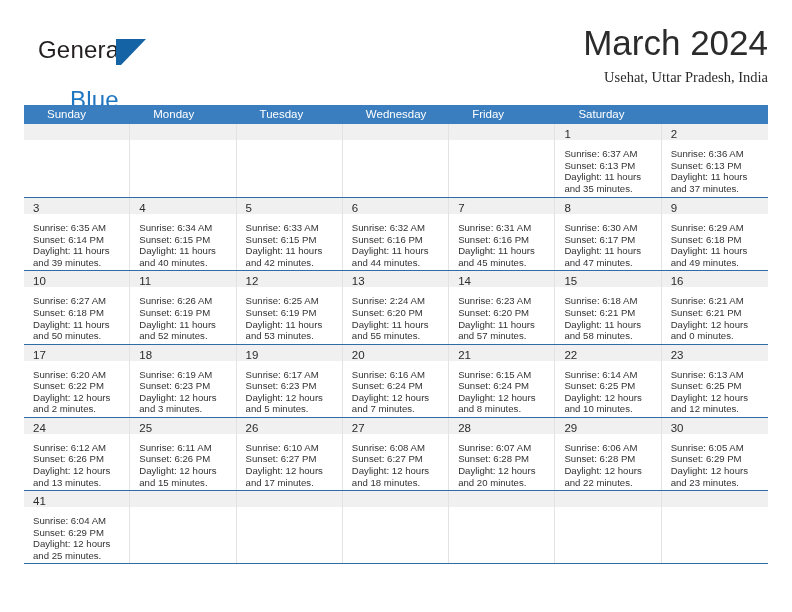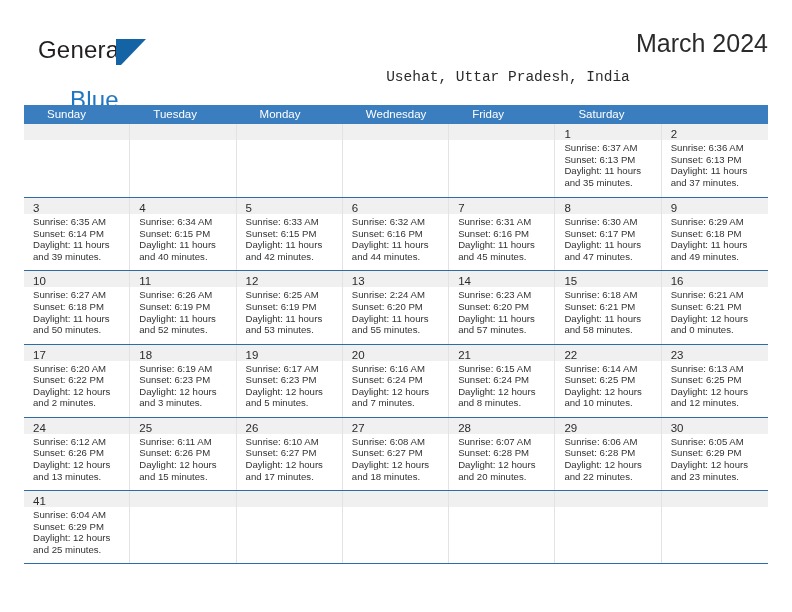--- a/index.html
+++ b/index.html
@@ -85,34 +85,33 @@
   }
 
   .title-block {
     position: absolute;
     right: 0;
     top: 0;
     text-align: right;
     width: 520px;
   }
   .cal-title {
-    font-size: 25px;
+    font-size: 35px;
     line-height: 34px;
     color: #2b2b2b;
     font-weight: normal;
     margin: 0;
     font-family: "Liberation Sans", sans-serif;
   }
   .cal-subtitle {
     font-size: 14.5px;
     line-height: 22px;
     color: #2b2b2b;
     margin: 6px 0 0 0;
-    font-family: Liberation Mono, monospace;
-    text-align: center;
+    font-family: Liberation Serif, serif;
   }
 
   
   .calendar {
     position: absolute;
     left: 24px;
     top: 105px;
     width: 744px;
   }
   .weekday-row {
@@ -163,21 +162,21 @@
     box-sizing: border-box;
     padding-left: 9px;
   }
   .day-number {
     font-size: 11.5px;
     line-height: 16px;
     color: #2b2b2b;
     font-family: "Liberation Sans", sans-serif;
   }
   .day-info {
-    padding: 2px 4px 0 9px;
+    padding: 8px 4px 0 9px;
   }
   .info-line {
     font-size: 9.6px;
     line-height: 11.6px;
     color: #333333;
     font-family: "Liberation Sans", sans-serif;
     white-space: nowrap;
   }
   .calendar-bottom-rule {
     width: 744px;
@@ -204,22 +203,22 @@
     <div class="title-block">
       <div class="cal-title">March 2024</div>
       <div class="cal-subtitle">Usehat, Uttar Pradesh, India</div>
     </div>
 
   </div>
 
   <div class="calendar">
     <div class="weekday-row" id="weekday-row">
         <div class="weekday">Sunday</div>
+        <div class="weekday">Monday</div>
         <div class="weekday">Tuesday</div>
-        <div class="weekday">Monday</div>
         <div class="weekday">Wednesday</div>
         <div class="weekday">Friday</div>
         <div class="weekday">Saturday</div>
       </div>
     <div id="week-rows">
         <div class="week-row">
           <div class="day-cell empty">
             <div class="day-band"><span class="day-number"></span></div>
           </div>
           <div class="day-cell empty">

